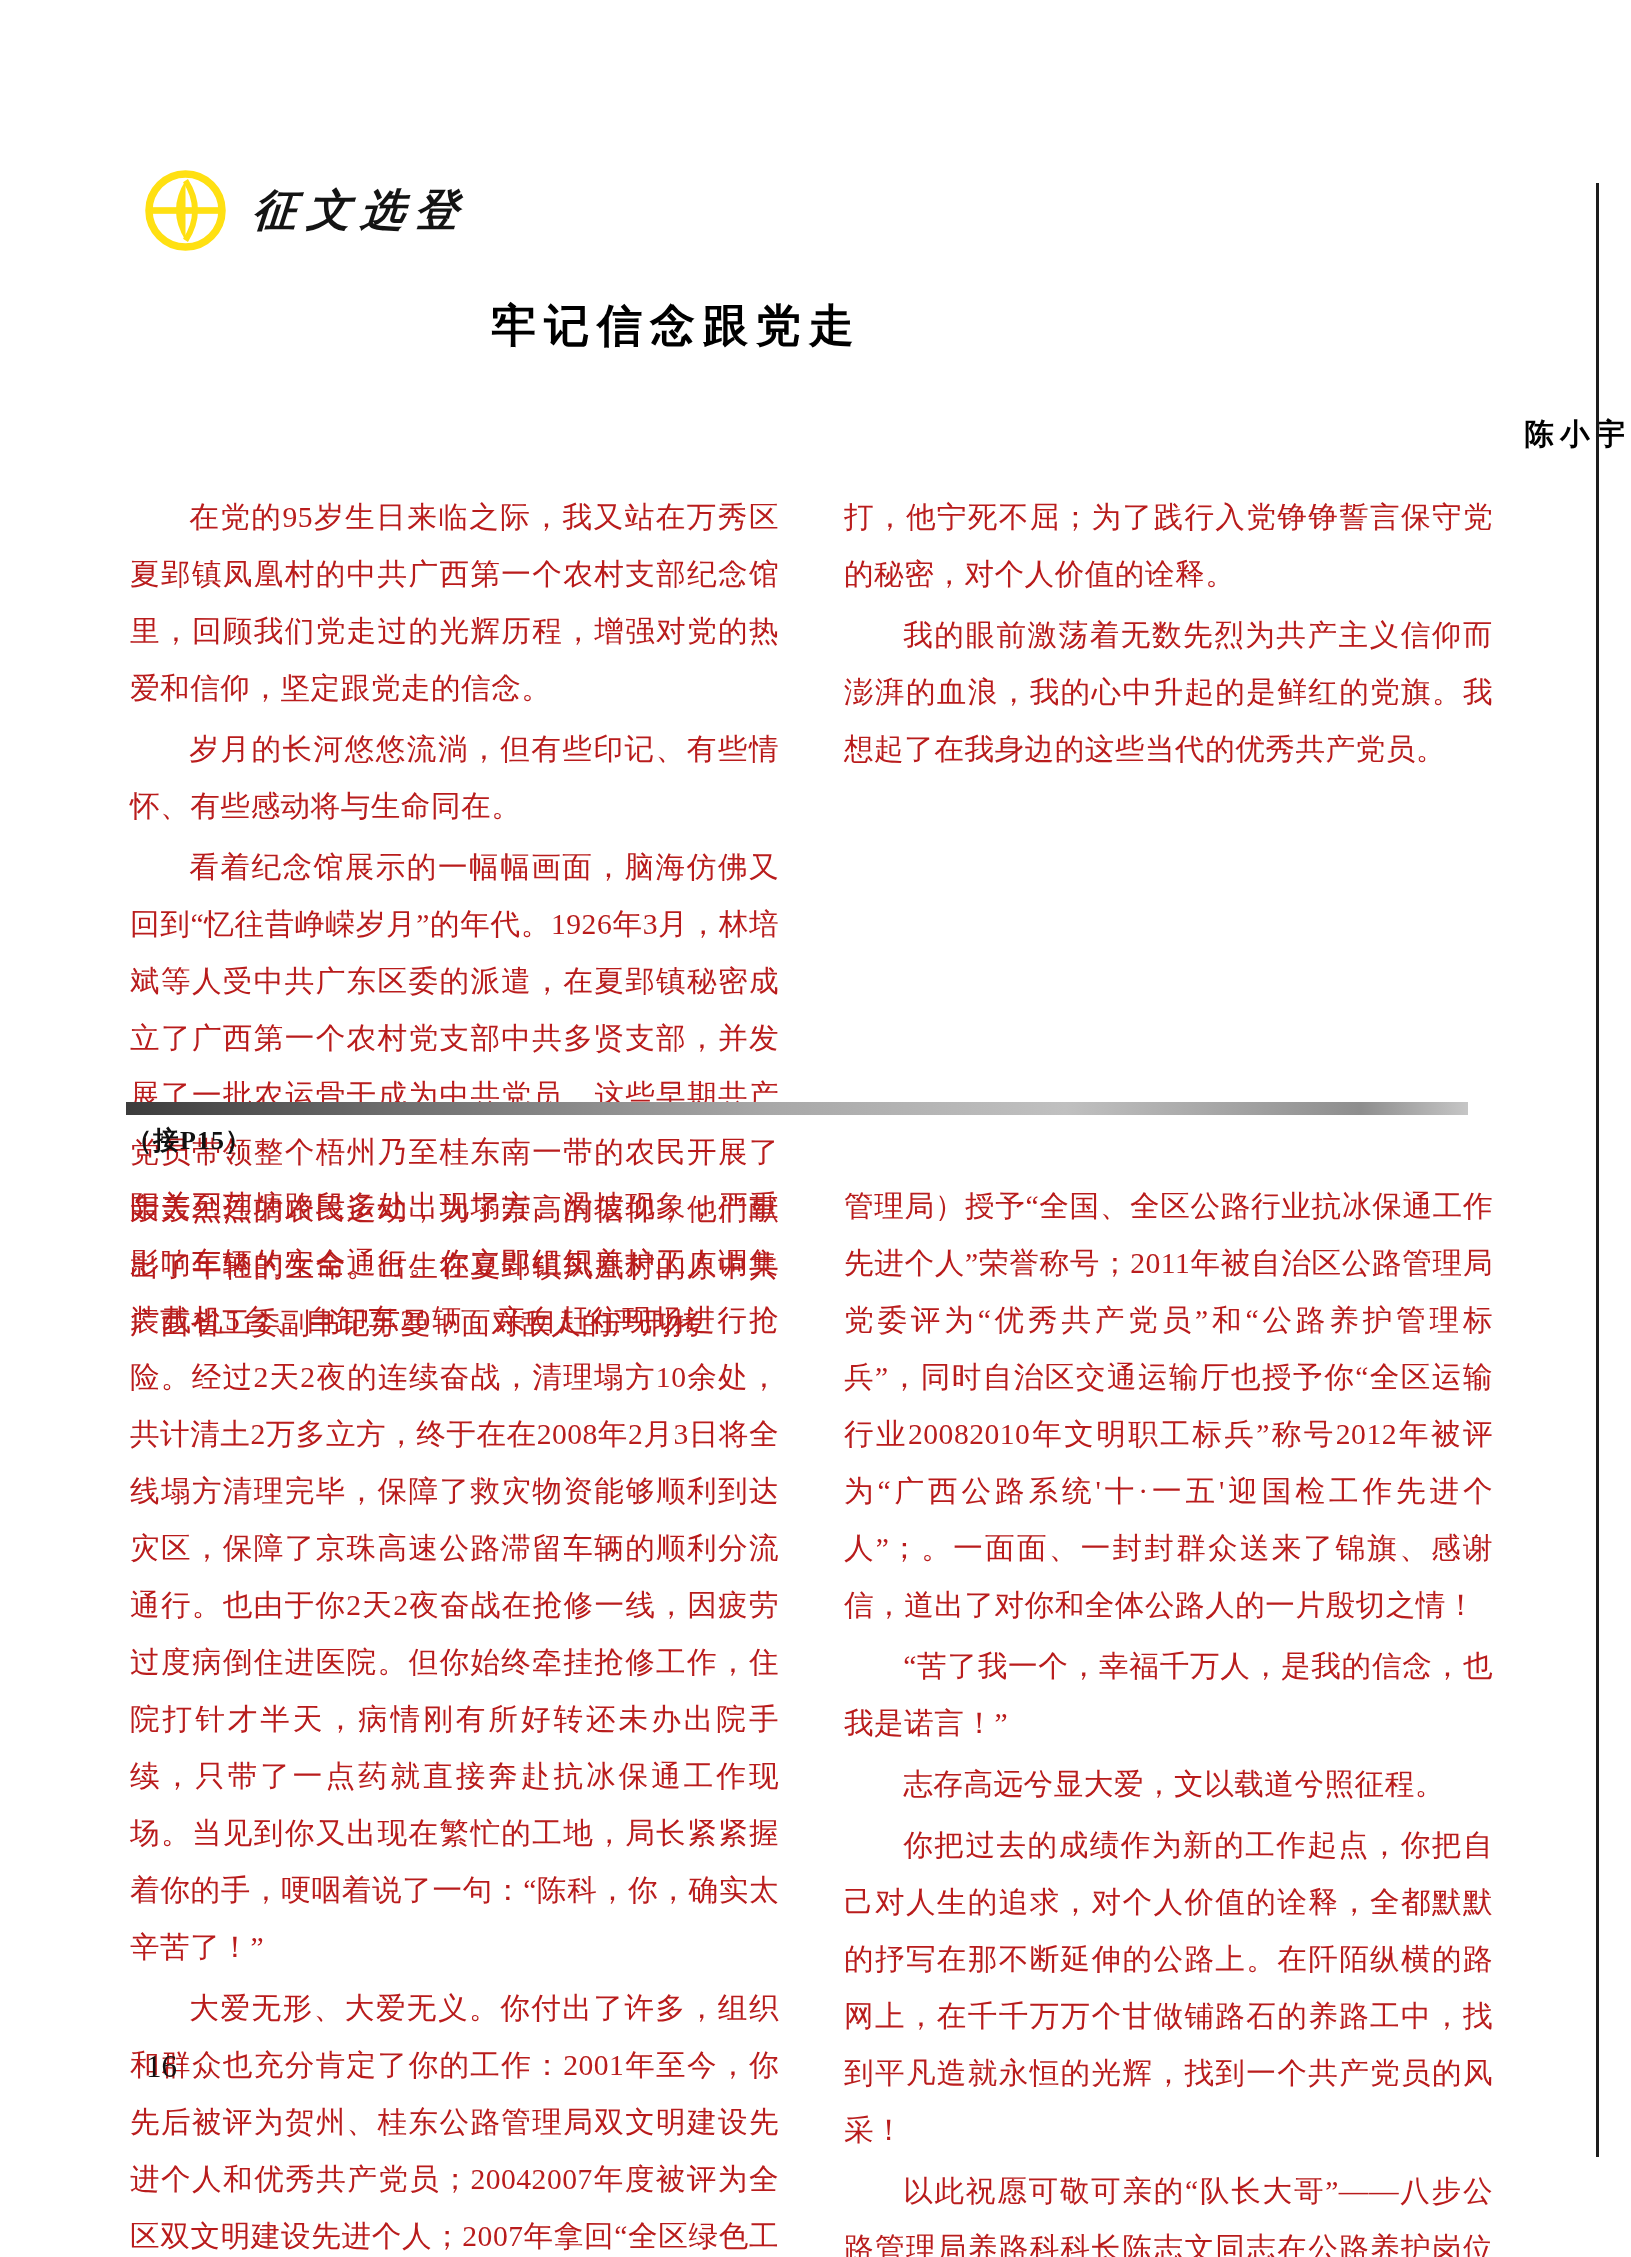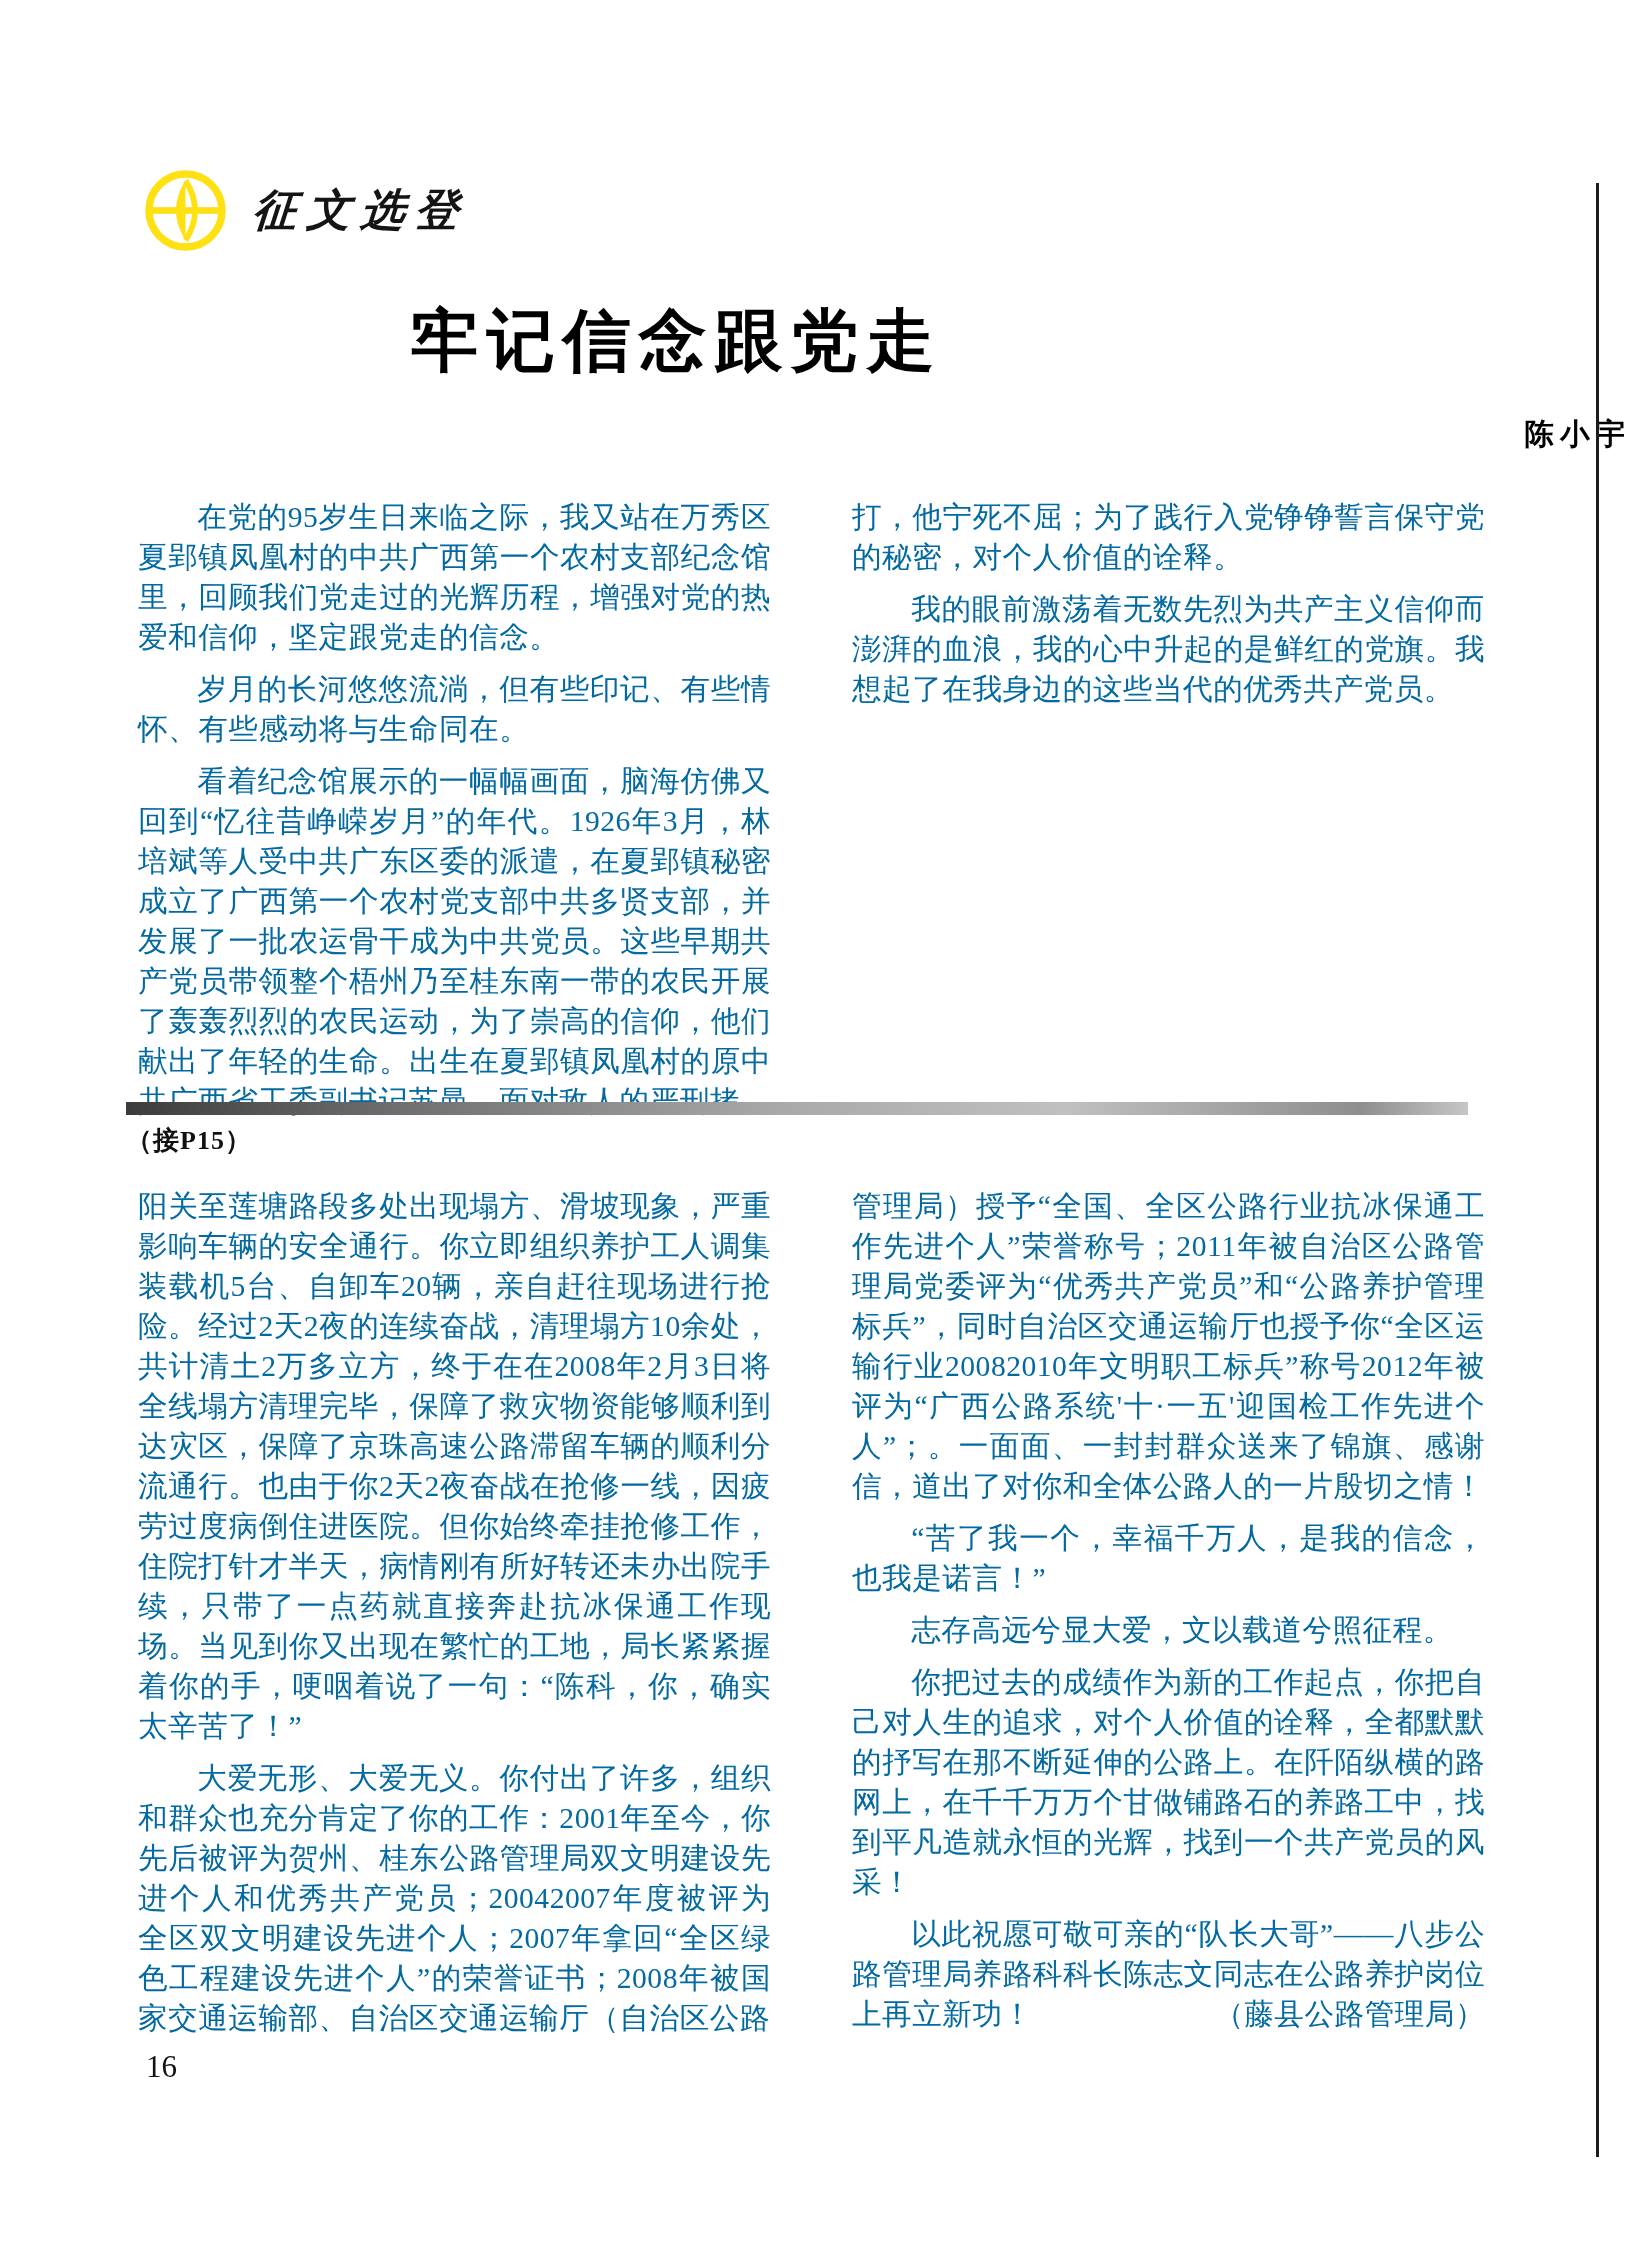--- a/index.html
+++ b/index.html
@@ -21,44 +21,44 @@
     font-size:44px;font-weight:bold;
     font-style:italic;
     letter-spacing:9.9px;
     color:#141414;
     transform:skewX(-4deg);
   }
   
   .title{
     position:absolute;top:296px;left:0;width:1353px;
     text-align:center;
-    font-size:68px;font-weight:bold;
+    font-size:45px;font-weight:bold;
     letter-spacing:7.9px;color:#000;
   }
   .author{
     position:absolute;top:414px;left:0;width:1631px;
     text-align:right;
     font-size:29.6px;font-weight:bold;
     letter-spacing:5.9px;color:#000;
   }
   
   .cols{
     position:absolute;left:126px;width:1371px;
     display:flex;gap:57px;
   }
   .article1{top:485px;}
   .article2{top:1174px;}
   .col{flex:1;min-width:0;}
   .para{
-    margin:12px;
-    font-size:29.6px;line-height:40px;
+    margin:4px;
+    font-size:29.6px;line-height:57px;
     text-align:justify;
     text-indent:2em;
     letter-spacing:0.5px;
-    color:#0369a1;
+    color:#b91c1c;
   }
   .para.cont{text-indent:0;}
   .attribution{float:right;}
   
   .divider{
     position:absolute;top:1102px;left:126px;
     width:1342px;height:12.8px;
     background:linear-gradient(90deg,#3c3c3c 0%,#6e6e6e 20%,#a8a8a8 48%,#c0c0c0 70%,#8e8e8e 92%,#c6c6c6 100%);
   }
   .cont-label{

